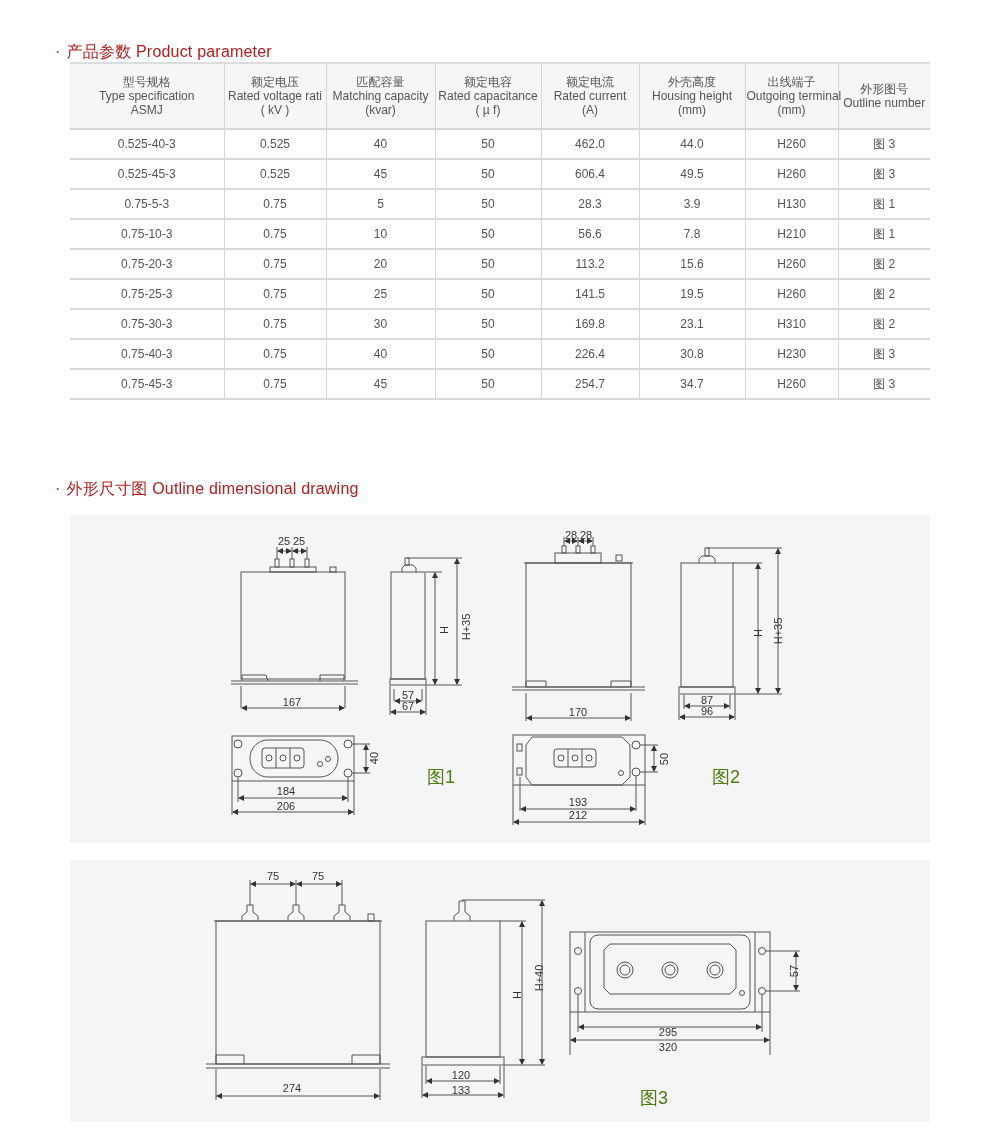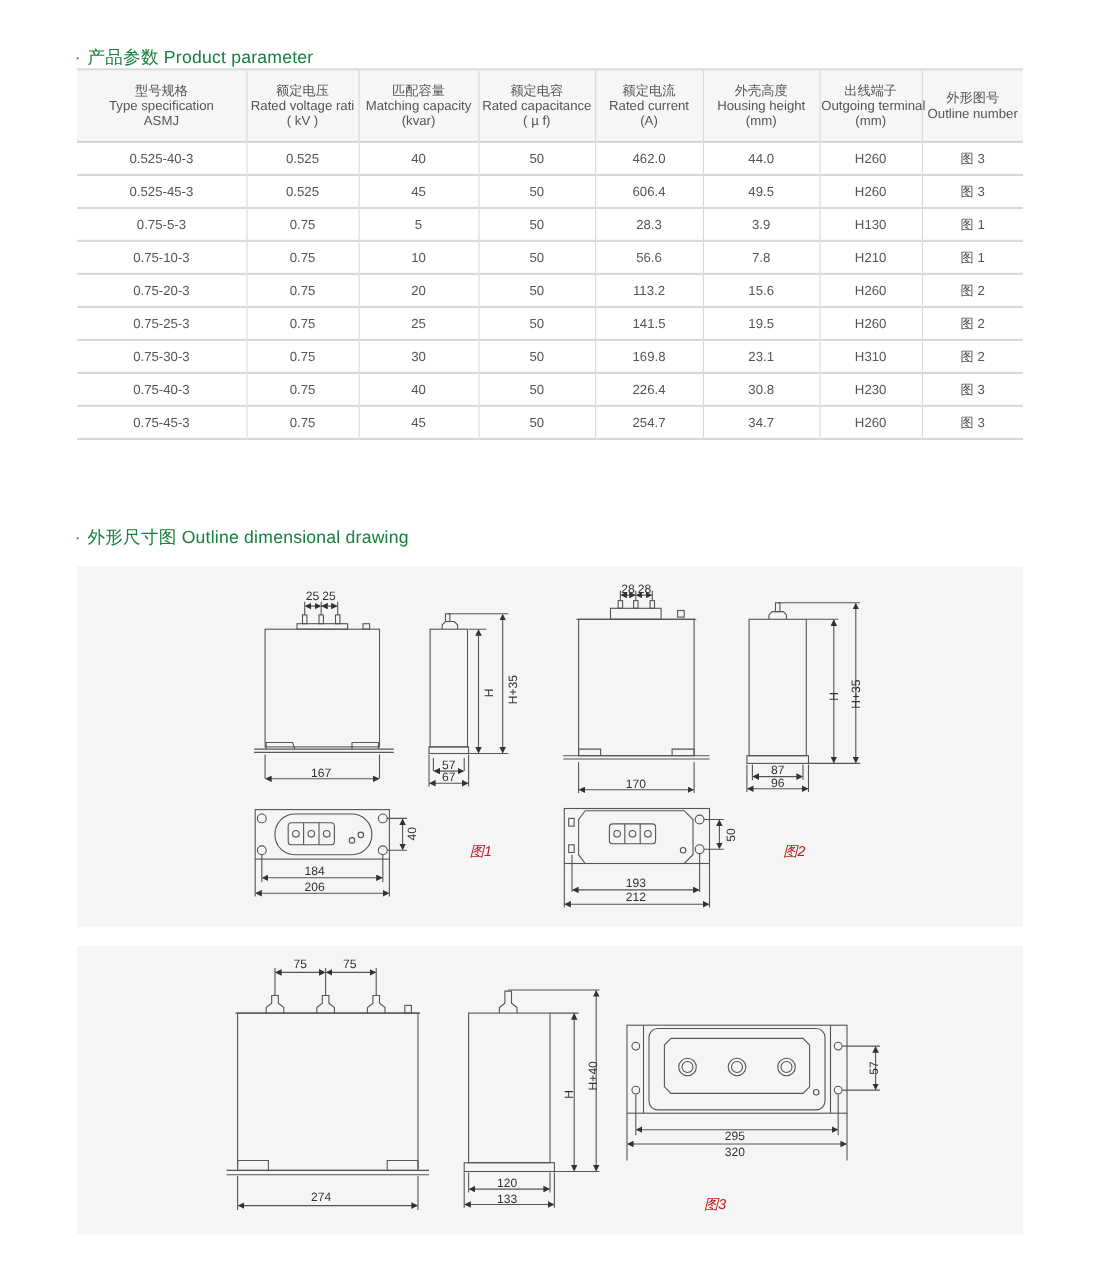--- a/index.html
+++ b/index.html
@@ -1,18 +1,18 @@
 <!DOCTYPE html>
 <html><head>
   <meta charset="utf-8">
   <style>
     html, body { margin: 0; padding: 0; background: #ffffff; }
     body { width: 1000px; height: 1147px; position: relative; overflow: hidden;
            font-family: "Liberation Sans", "DejaVu Sans", sans-serif; color: #555; }
-    .section-title { position: absolute; left: 68px; font-size: 16px; color: #15803d;
+    .section-title { position: absolute; left: 55px; font-size: 16px; color: #b91c1c;
                      letter-spacing: 0.2px; }
     .section-title .dot { margin-right: 6px; }
     #title-params { top: 42px; }
     #title-outline { top: 479px; }
 
     table.params { position: absolute; left: 70px; top: 62px; width: 860px;
                    border-collapse: collapse; table-layout: fixed; font-size: 12px; color: #555; }
     table.params th { background: #f6f6f6; font-weight: normal; height: 64px;
                       border-top: 2px solid #dcdcdc; border-bottom: 2px solid #d7d7d7;
                       border-left: 1px solid #d7d7d7; line-height: 14px; padding: 0 1px;
@@ -20,21 +20,21 @@
     table.params td { height: 26px; text-align: center; border-bottom: 2px solid #d9d9d9;
                       border-left: 1px solid #d7d7d7; color: #555; }
     table.params th:first-child, table.params td:first-child { border-left: none; }
     table.params th span { display: block; white-space: nowrap; }
 
     .panel { position: absolute; left: 70px; width: 860px; background: #f5f5f5; }
     #panel-1 { top: 515px; height: 328px; }
     #panel-2 { top: 860px; height: 262px; }
     .panel svg { position: absolute; left: 0; top: 0; }
     svg text { font-family: "Liberation Sans", "DejaVu Sans", sans-serif; fill: #333; }
-    .fig-label { position: absolute; font-size: 13px; color: #b91c1c; font-style: italic; }
+    .fig-label { position: absolute; font-size: 18px; color: #4d7c0f; }
   </style>
 </head>
 <body>
 
 <div class="section-title" id="title-params">
   <span class="dot">·</span><span>产品参数 Product parameter</span>
 </div>
 
 <table class="params">
   <colgroup>

